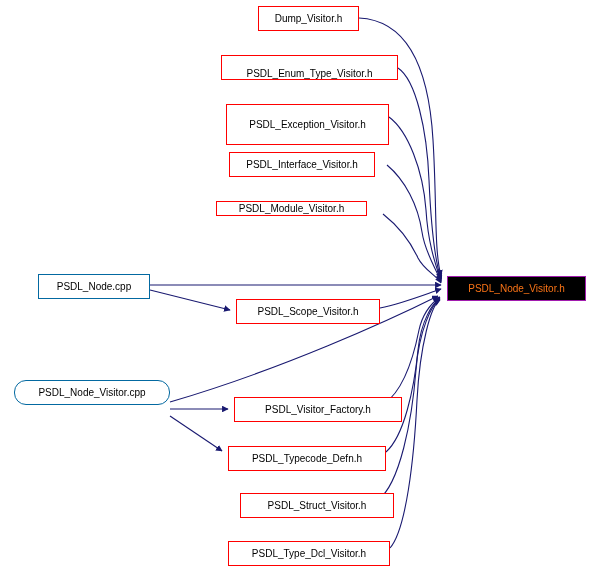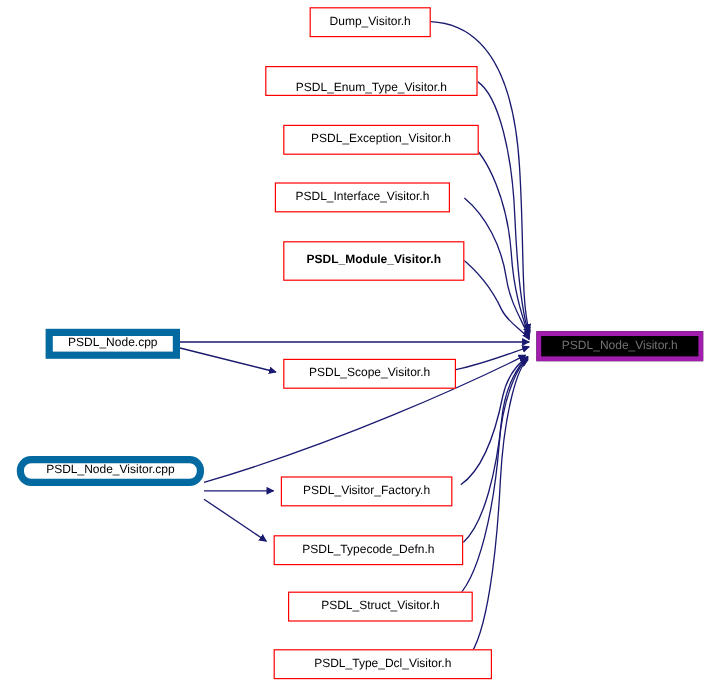--- a/index.html
+++ b/index.html
@@ -39,27 +39,27 @@
     padding: 0 5px;
     transform: translateY(-0.5px);
   }
   .node-header {
     background: #ffffff;
     border: 1px solid #ff0000;
     color: #000000;
   }
   .node-source {
     background: #ffffff;
-    border: 6px solid #0369a1;
+    border: 1px solid #0369a1;
     color: #000000;
   }
   .node-current {
     background: #000000;
-    border: 4px solid #a21caf;
-    color: #737373;
+    border: 1px solid #a21caf;
+    color: #f97316;
   }
 </style>
 </head>
 <body>
 
 <div id="graph-canvas">
 
   <svg id="edge-layer" viewBox="0 0 600 571" width="600" height="571">
     <defs>
       <marker id="arrow" viewBox="0 0 10 10" refX="9" refY="5" markerWidth="6" markerHeight="6" orient="auto-start-reverse">
@@ -100,48 +100,48 @@
     </g>
   </svg>
 
   <div id="node-layer">
       <div class="graph-node node-header" style="left: 258px; top: 6px; width: 101px; height: 25px;">
         <span class="node-label">Dump_Visitor.h</span>
       </div>
       <div class="graph-node node-header" style="left: 221px; top: 55px; width: 177px; height: 25px; align-items: flex-end;">
         <span class="node-label">PSDL_Enum_Type_Visitor.h</span>
       </div>
-      <div class="graph-node node-header" style="left: 236px; top: 104px; width: 163px; height: 25px;">
+      <div class="graph-node node-header" style="left: 226px; top: 104px; width: 163px; height: 41px;">
         <span class="node-label">PSDL_Exception_Visitor.h</span>
       </div>
       <div class="graph-node node-header" style="left: 229px; top: 152px; width: 146px; height: 25px;">
         <span class="node-label">PSDL_Interface_Visitor.h</span>
       </div>
-      <div class="graph-node node-header" style="left: 236px; top: 201px; width: 151px; height: 33px; font-weight: bold;">
+      <div class="graph-node node-header" style="left: 216px; top: 201px; width: 151px; height: 15px;">
         <span class="node-label">PSDL_Module_Visitor.h</span>
       </div>
       <div class="graph-node node-source" style="left: 38px; top: 274px; width: 112px; height: 25px;">
         <span class="node-label">PSDL_Node.cpp</span>
       </div>
       <div class="graph-node node-header" style="left: 236px; top: 299px; width: 144px; height: 25px; text-align: right;">
         <span class="node-label">PSDL_Scope_Visitor.h</span>
       </div>
       <div class="graph-node node-source" style="left: 14px; top: 380px; width: 156px; height: 25px; border-radius: 12px;">
         <span class="node-label">PSDL_Node_Visitor.cpp</span>
       </div>
-      <div class="graph-node node-header" style="left: 234px; top: 397px; width: 143px; height: 25px;">
+      <div class="graph-node node-header" style="left: 234px; top: 397px; width: 168px; height: 25px;">
         <span class="node-label">PSDL_Visitor_Factory.h</span>
       </div>
       <div class="graph-node node-header" style="left: 228px; top: 446px; width: 158px; height: 25px;">
         <span class="node-label">PSDL_Typecode_Defn.h</span>
       </div>
       <div class="graph-node node-header" style="left: 240px; top: 493px; width: 154px; height: 25px;">
         <span class="node-label">PSDL_Struct_Visitor.h</span>
       </div>
-      <div class="graph-node node-header" style="left: 228px; top: 541px; width: 182px; height: 25px; text-align: center;">
+      <div class="graph-node node-header" style="left: 228px; top: 541px; width: 162px; height: 25px; text-align: center;">
         <span class="node-label">PSDL_Type_Dcl_Visitor.h</span>
       </div>
       <div class="graph-node node-current" style="left: 447px; top: 276px; width: 139px; height: 25px;">
         <span class="node-label">PSDL_Node_Visitor.h</span>
       </div>
     </div>
 
 </div>
 
 </body></html>

